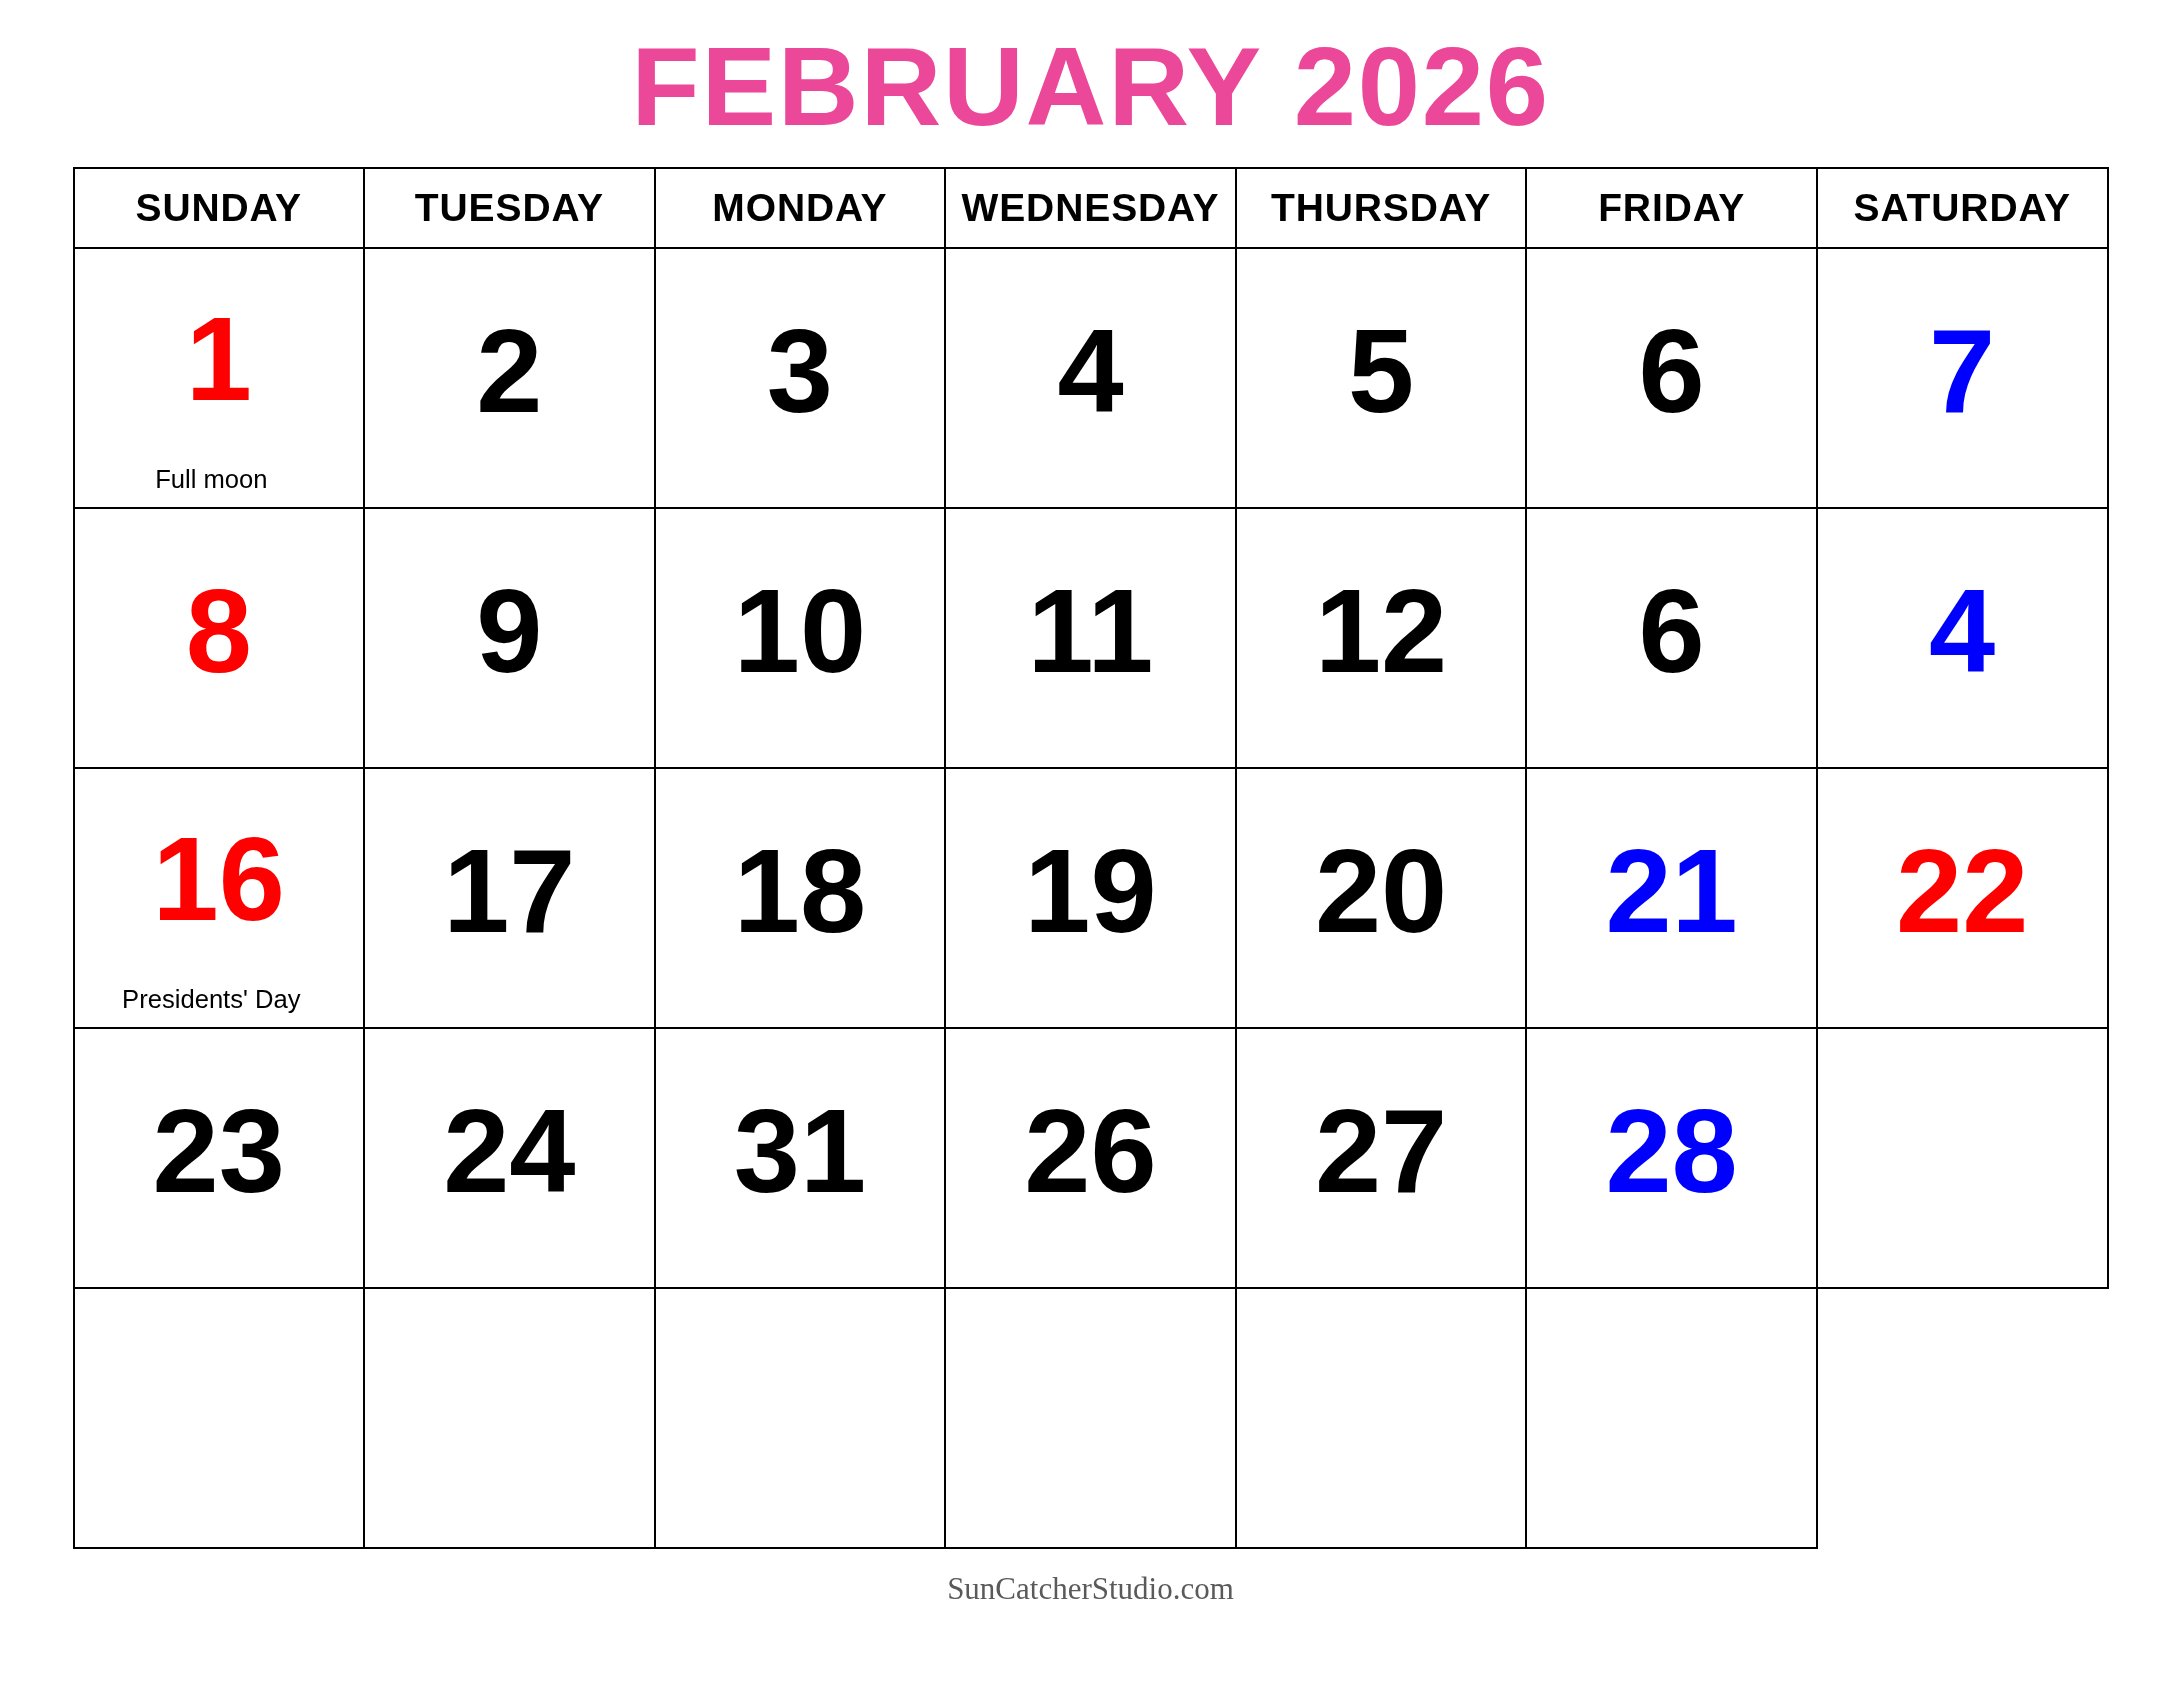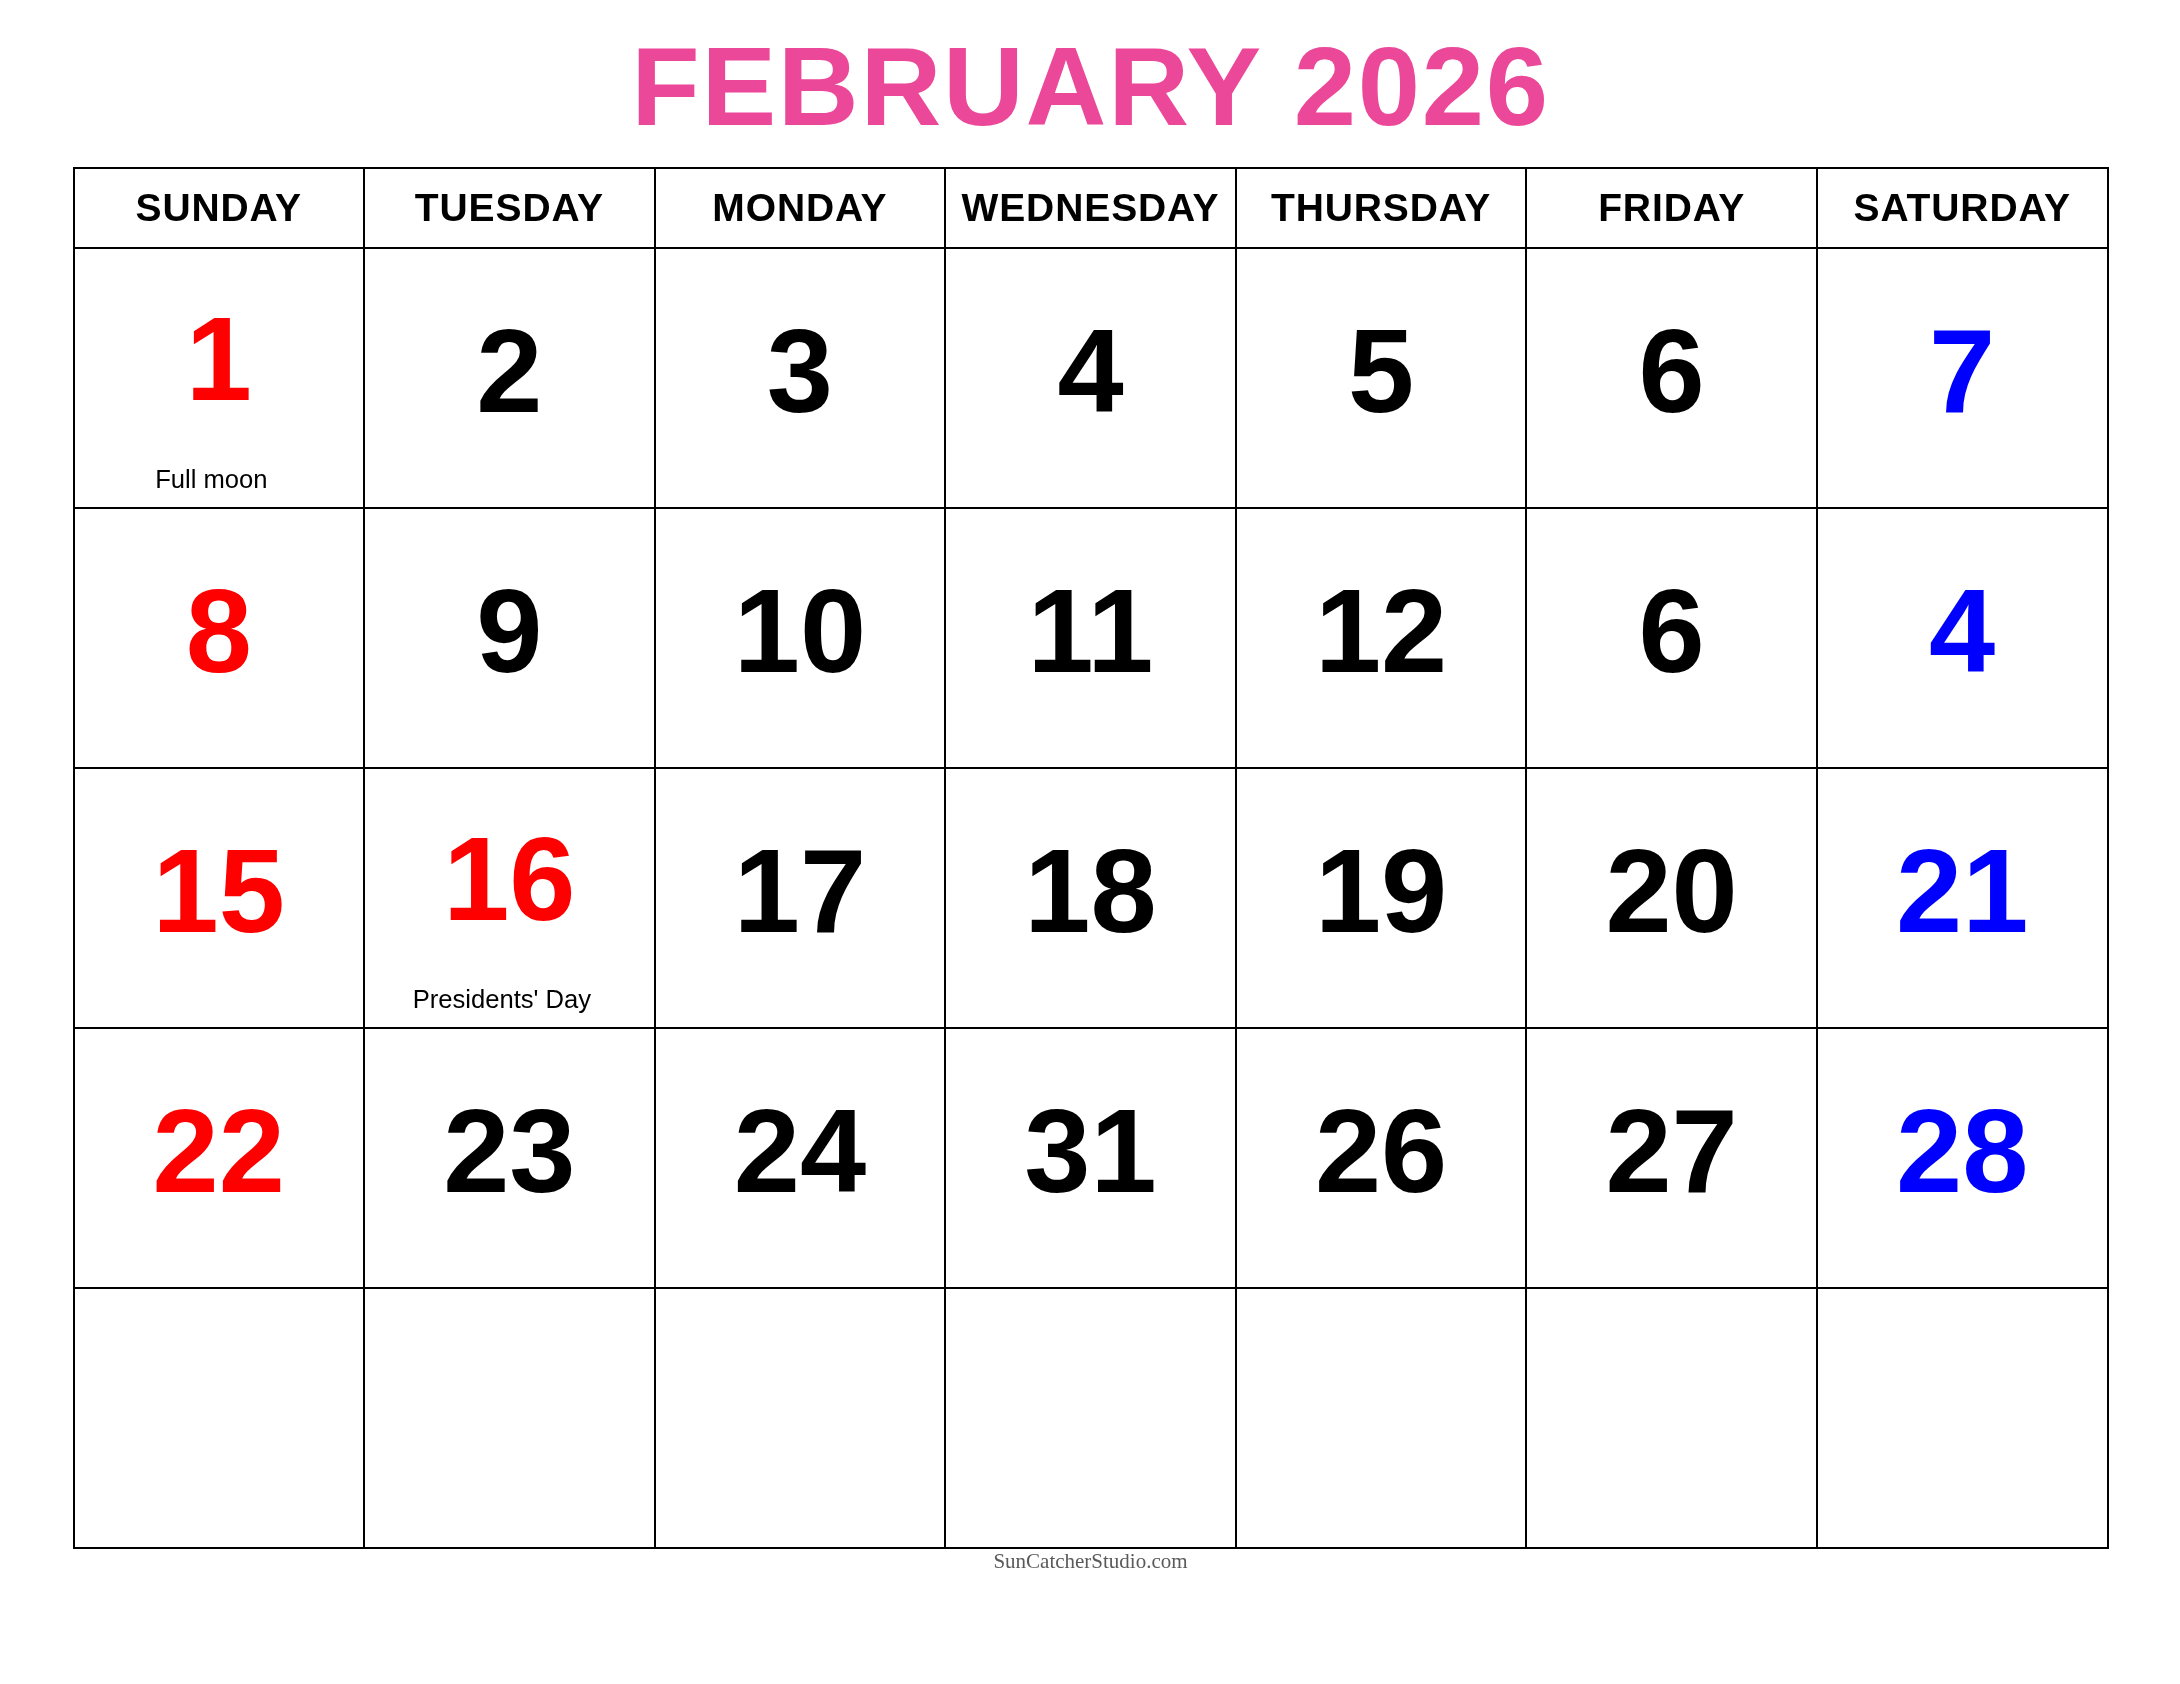--- a/index.html
+++ b/index.html
@@ -86,22 +86,23 @@
     font-weight: normal;
     line-height: 1.1;
     color: #000;
   }
   .red { color: #ff0000; }
   .blue { color: #0000ff; }
   .black { color: #000000; }
   .footer {
     text-align: center;
     font-family: "Liberation Serif", serif;
-    font-size: 21px;
+    font-size: 31px;
     color: #5a5a5a;
+    padding-top: 22px;
   }
 </style>
 </head>
 <body>
 
 <div class="page">
 
   <div class="cal-title">FEBRUARY 2026</div>
 
   <div class="grid">
@@ -152,23 +153,20 @@
     <div class="dcell">
       <div class="daynum black">12</div>
     </div>
     <div class="dcell">
       <div class="daynum black">6</div>
     </div>
     <div class="dcell">
       <div class="daynum blue">4</div>
     </div>
 
-    <div class="dcell">
-      <div class="daynum red">15</div>
-    </div>
     <div class="dcell has-note">
       <div class="daynum red">16</div>
       <div class="note">Presidents' Day</div>
     </div>
     <div class="dcell">
       <div class="daynum black">17</div>
     </div>
     <div class="dcell">
       <div class="daynum black">18</div>
     </div>

